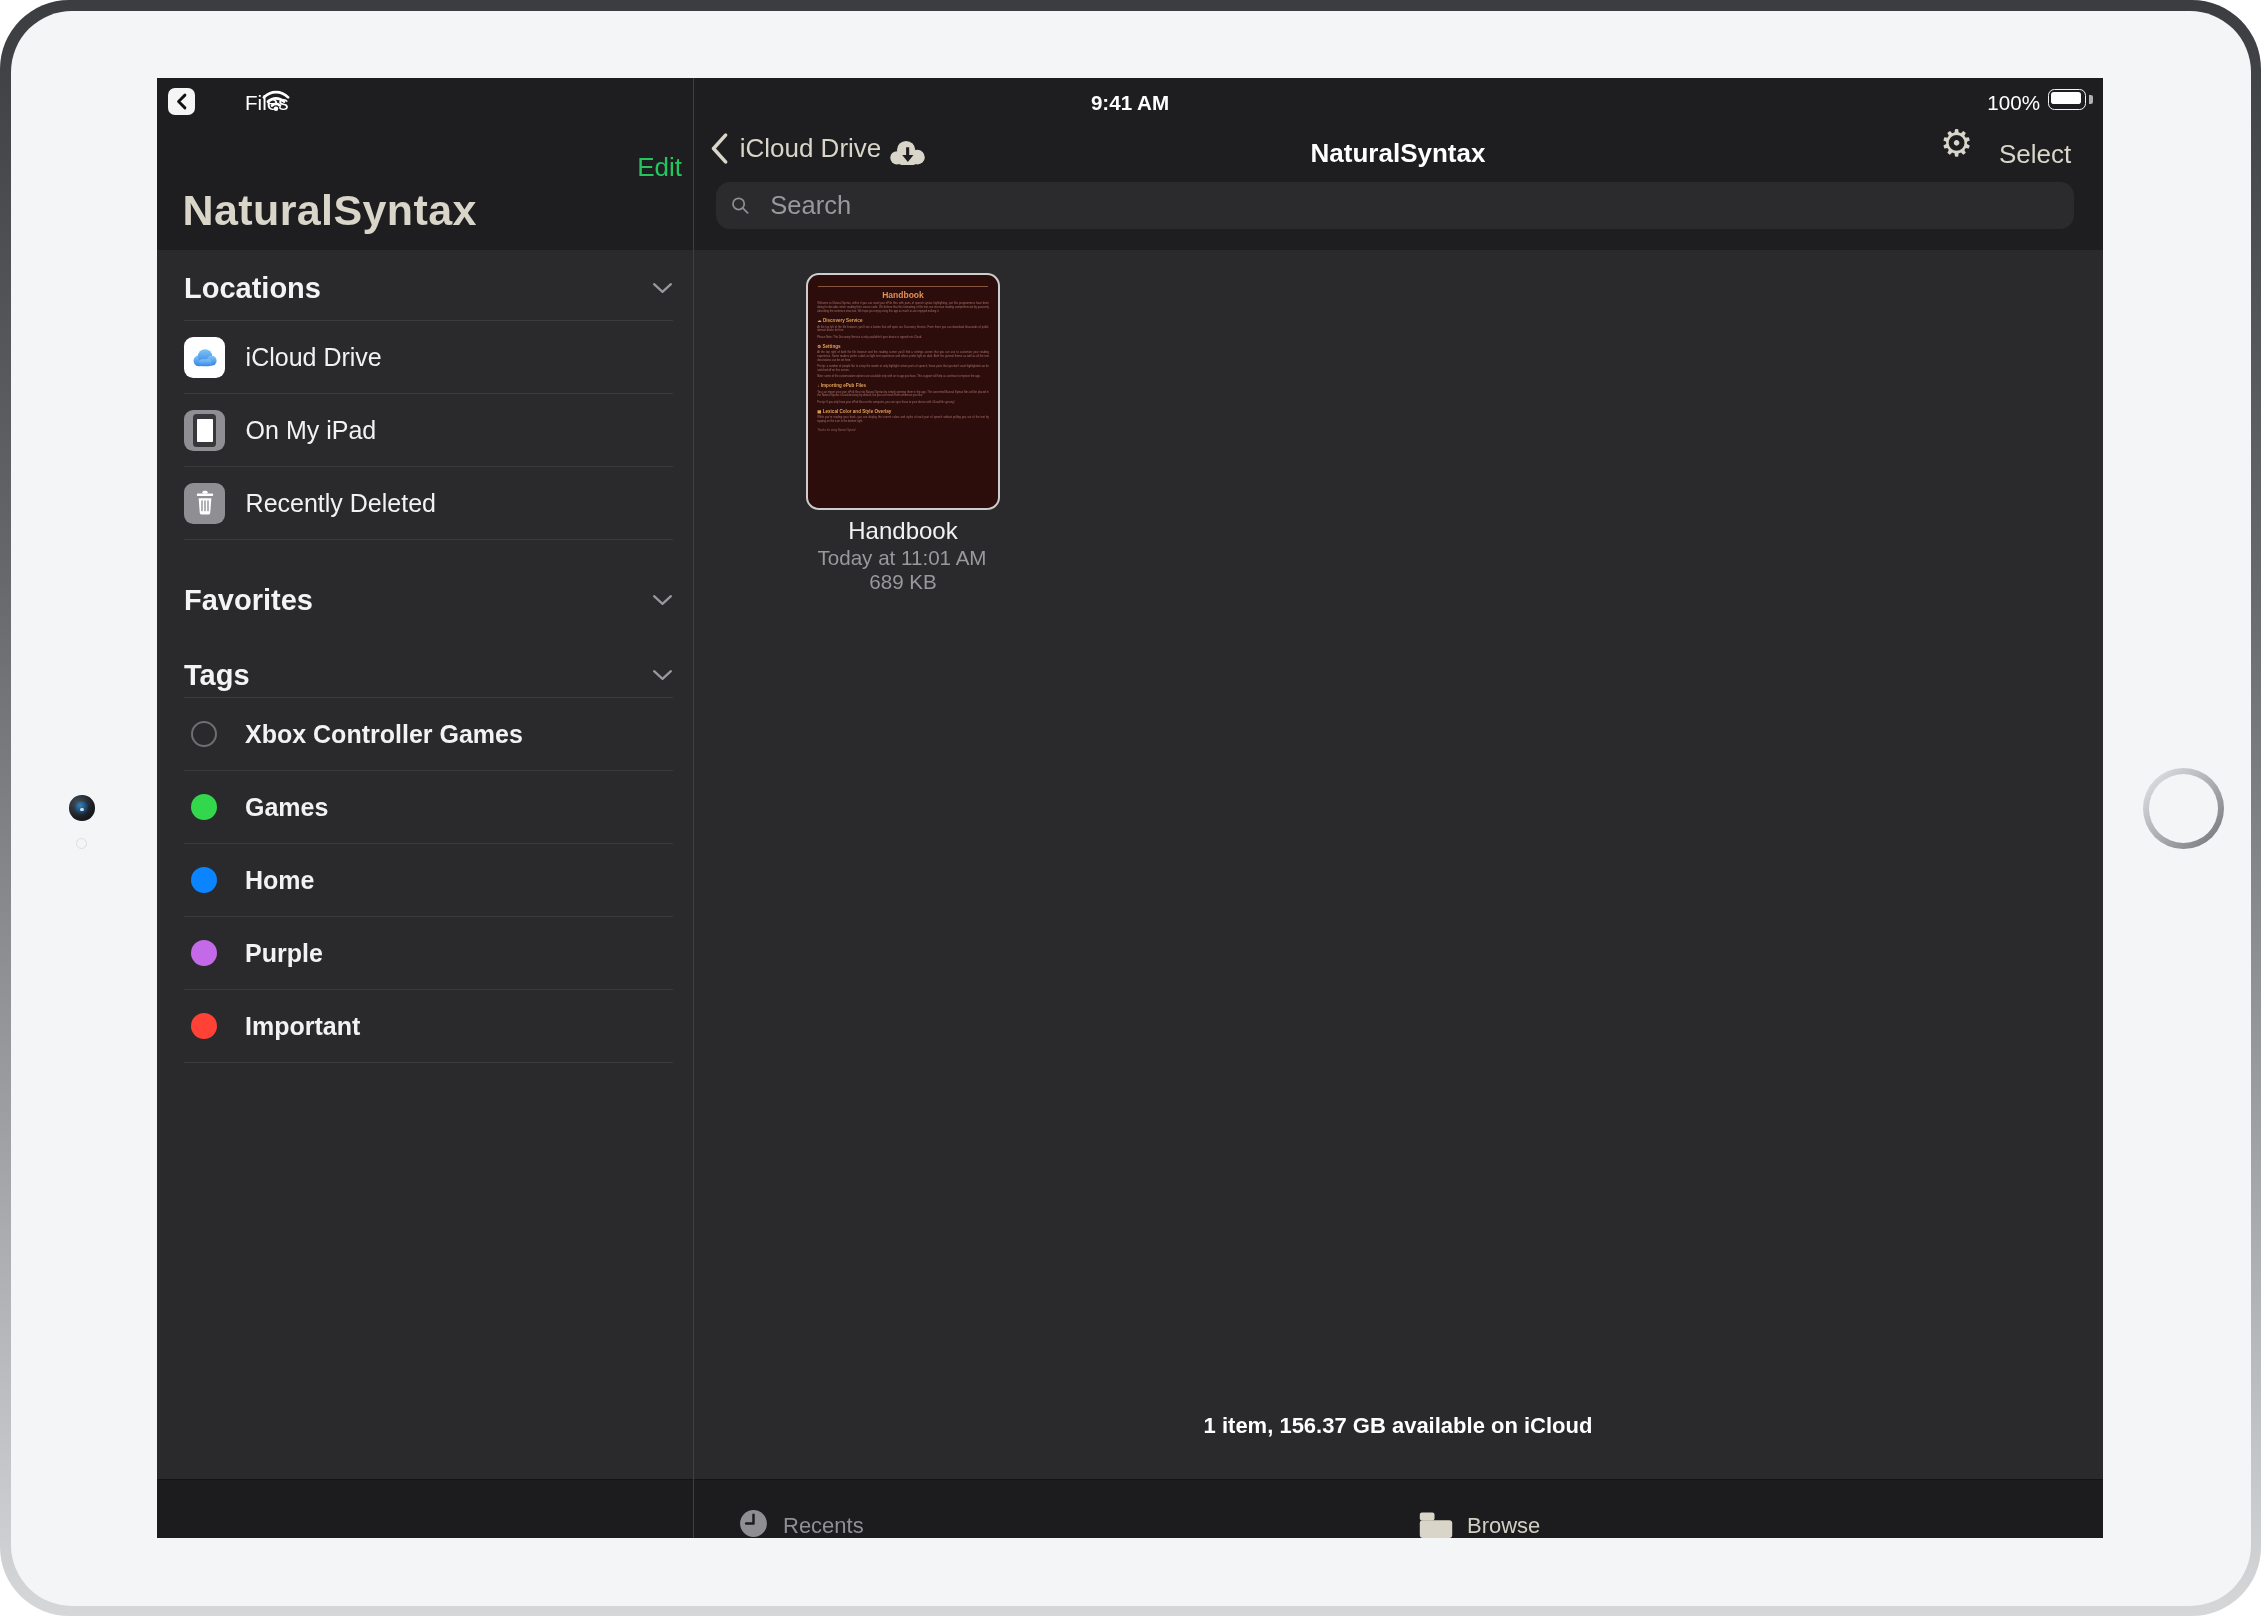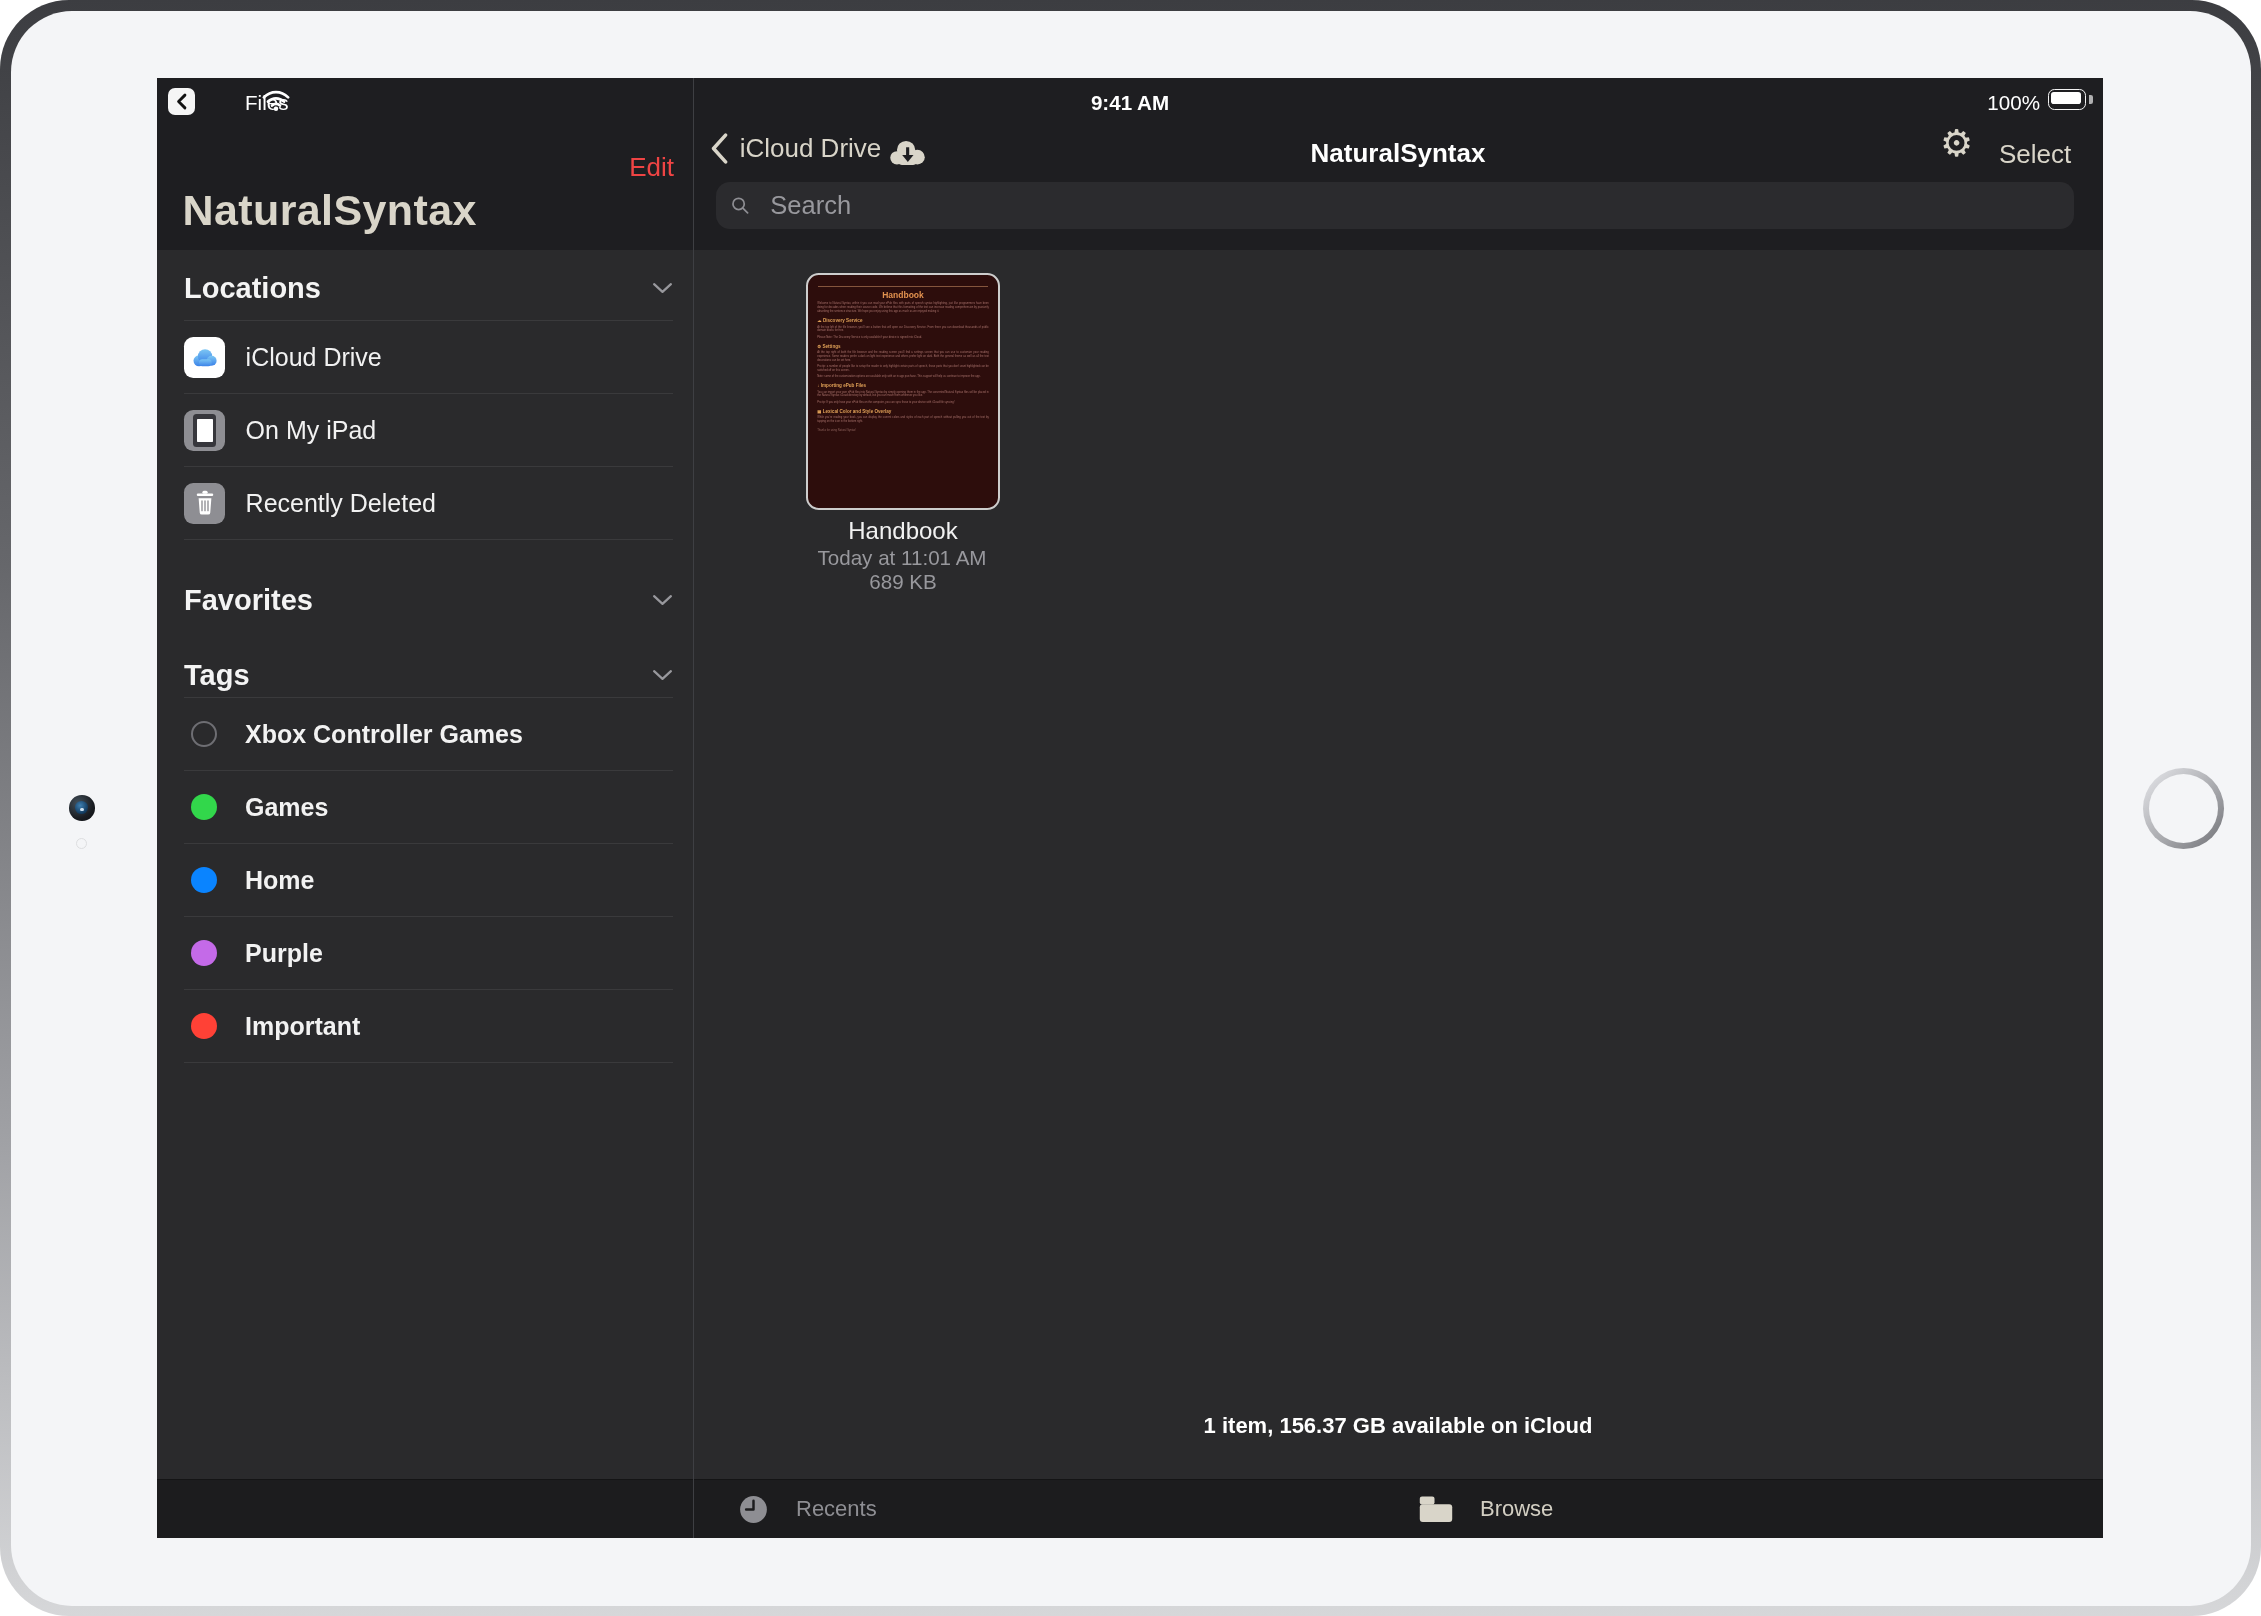--- a/index.html
+++ b/index.html
@@ -35,21 +35,21 @@
     display:flex; align-items:center; justify-content:center; }
   .back-chip svg { display:block; }
   .statusbar-label { top:12.8px; font-size:20.6px; color:#ffffff;margin-left:44px; }
   .status-time { left:536px; top:12.8px; width:874px; text-align:center; font-size:20.6px; font-weight:700; color:#ffffff; }
   .battery-pct { left:1815px; top:12.8px; width:68px; text-align:right; font-size:20.6px; color:#ffffff; }
   .battery-body { left:1891px; top:10.6px; width:38px; height:21px; border:1.8px solid rgba(255,255,255,.95); border-radius:6.4px; }
   .battery-fill { position:absolute; left:2.1px; top:2.1px; width:30px; height:12.8px; background:#ffffff; border-radius:2.8px; }
   .battery-nub { left:1932px; top:17px; width:3.5px; height:8.5px; background:rgba(255,255,255,.65); border-radius:0 2.1px 2.1px 0; }
 
   
-  .edit-btn { left:28px; top:74px; width:489px; text-align:right; font-size:26px; color:#ef4444; }
+  .edit-btn { left:36px; top:74px; width:489px; text-align:right; font-size:26px; color:#22c55e; }
   .sidebar-title { left:25.5px; top:108px; font-size:43px; font-weight:700; color:#d9d5c9; letter-spacing:0.4px; }
   .section-header { left:27px; width:489px; height:34px; display:flex; align-items:center; justify-content:space-between; }
   .section-title { font-size:29px; font-weight:700; color:#f4f4f4; }
   .side-list { left:27px; width:489px; border-top:0.7px solid #3a3a3c; }
   .side-row { height:73px; display:flex; align-items:center; border-bottom:0.7px solid #3a3a3c; }
   .loc-icon { width:41px; height:41px; border-radius:9.2px; margin-right:20.6px; flex:0 0 auto;
     display:flex; align-items:center; justify-content:center; }
   .loc-icon.white { background:#ffffff; }
   .loc-icon.gray { background:#8e8e93; }
   .row-label { font-size:25px; color:#f2f2f2; }
@@ -81,21 +81,21 @@
   .doc-p { font-size:2.7px; line-height:1.4; color:#a9726c; margin-top:2.5px; text-align:justify; }
   .doc-h { font-size:4.6px; font-weight:700; color:#dfa057; margin-top:4.3px; }
   .doc-h .g { font-size:4.3px; margin-right:1.4px; }
   .doc-footer { font-size:2.7px; color:#8f635c; margin-top:5px; }
   .file-name { left:649px; top:439px; width:194px; text-align:center; font-size:24px; color:#f2f2f2; }
   .file-modified { left:627px; top:468px; width:236px; text-align:center; font-size:20.6px; color:#98989d; }
   .file-size { left:649px; top:492px; width:194px; text-align:center; font-size:20.6px; color:#98989d; }
 
   
   .status-footer { left:536px; top:1335px; width:1410px; text-align:center; font-size:22px; font-weight:700; color:#ffffff; }
-  .tab { top:1401px; height:60px; display:flex; align-items:center; gap:27px; }
+  .tab { top:1401px; height:60px; display:flex; align-items:flex-end; gap:14px; }
   .tab-recents { left:581px; }
   .tab-browse { left:1262px; }
   .tab-label { font-size:22px; }
   .tab-label.inactive { color:#8e8e93; }
   .tab-label.active { color:#d2cec2; }
 </style>
 </head>
 <body>
 
 <div class="device-rim"></div>

